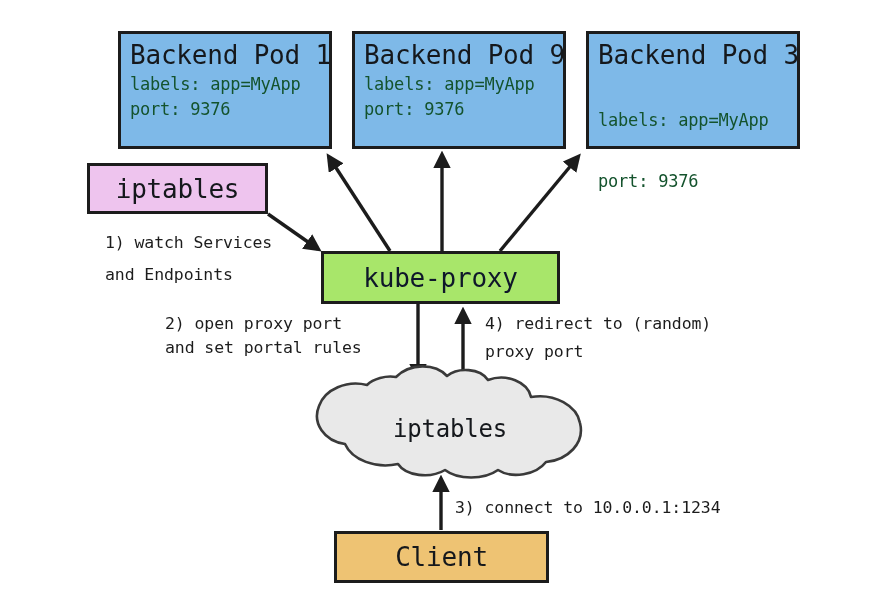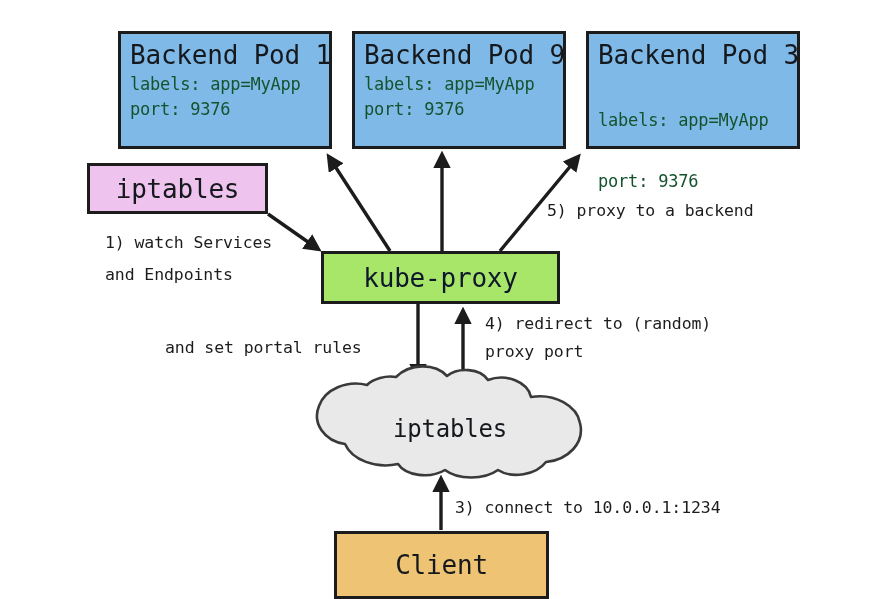--- a/index.html
+++ b/index.html
@@ -165,29 +165,29 @@
                C 184 117 158 117 145 107
                C 130 116 106 113 98 101
                C 76 106 52 97 45 81
                C 24 78 12 60 19 43
                C 25 26 47 17 67 22
                C 73 16 86 12 96 14 Z" fill="#e9e9e9" stroke="#3a3a3a" stroke-width="2.6" stroke-linejoin="round"></path>
     </svg>
     <div class="cloud-label" style="top:52px;">iptables</div>
   </div>
 
-  <div class="node client" style="left:334px; top:531px; width:215px; height:68px;">
+  <div class="node client" style="left:334px; top:531px; width:215px; height:52px;">
     <div class="client-label">Client</div>
   </div>
 
   <div class="steplabel" style="left:105px; top:231px;">1) watch Services</div>
   <div class="steplabel" style="left:105px; top:263px;text-align:center;">and Endpoints</div>
 
+  <div class="steplabel" style="left:165px; top:312px;">2) open proxy port</div>
   <div class="steplabel" style="left:165px; top:336px;">and set portal rules</div>
 
   <div class="steplabel" style="left:455px; top:496px;">3) connect to 10.0.0.1:1234</div>
 
   <div class="steplabel" style="left:485px; top:312px;">4) redirect to (random)</div>
   <div class="steplabel" style="left:485px; top:340px;">proxy port</div>
 
-  <div class="steplabel" style="left:547px; top:199px;">5) proxy to a backend</div>
 
 </div>
 
 </body></html>

